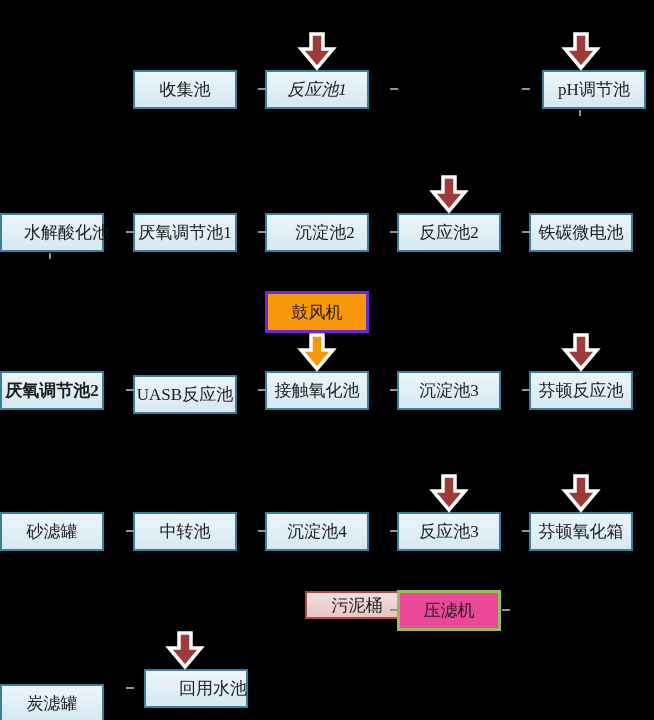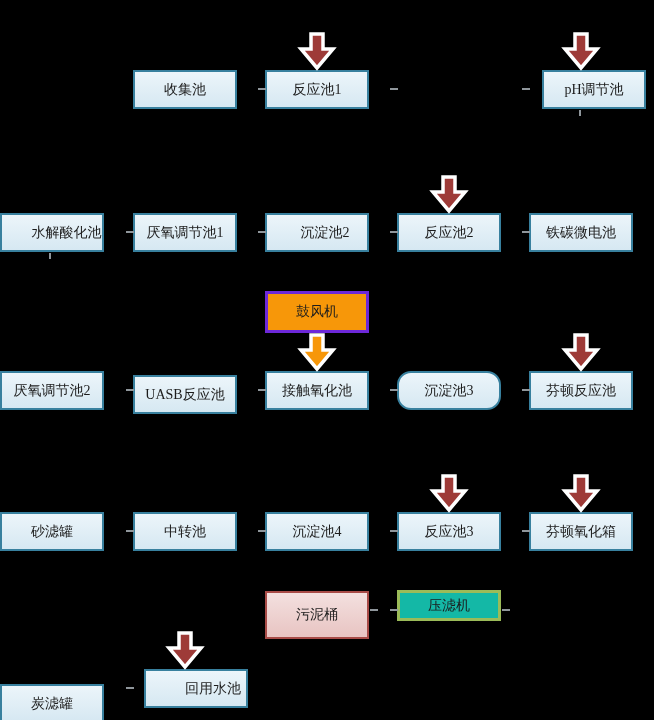--- a/index.html
+++ b/index.html
@@ -9,65 +9,66 @@
     background:var(--background,#000);
     overflow:hidden;
     font-family:"Liberation Serif","DejaVu Serif",serif;
   }
   .node{
     position:absolute;box-sizing:border-box;
     width:104px;height:39px;
     border:2px solid var(--node-border,#38809E);
     background:linear-gradient(180deg,var(--node-fill-top,#ECF5FA),var(--node-fill-bottom,#D6E8F2));
     display:flex;align-items:center;justify-content:center;
-    font-size:14px;color:#1c1c1c;white-space:nowrap;
+    font-size:17px;color:#1c1c1c;white-space:nowrap;
     line-height:1;
   }
   .node.blower{
     height:42px;border:3px solid #6d28d9;
     background:var(--blower-fill,#F79709);
   }
   .node.sludge{
-    height:48px;
+    height:28px;
     border-color:var(--sludge-border,#A84B47);
     background:linear-gradient(180deg,var(--sludge-fill-top,#F3E0DF),var(--sludge-fill-bottom,#E8C4C2));
+    margin-left:40px;
   }
   .node.press{
-    height:31px;border:3px solid var(--press-border,#9BBB59);
-    background:#14b8a6;
+    height:41px;border:3px solid var(--press-border,#9BBB59);
+    background:#ec4899;
     text-align:right;
   }
   .arrow{position:absolute;width:40px;height:40px;}
   .arrow path{stroke:#fff;stroke-width:3.5;stroke-linejoin:miter;}
   .arrow.red path{fill:var(--arrow-red,#9E3B38);}
   .arrow.orange path{fill:var(--arrow-orange,#F79709);}
   .stub{position:absolute;width:8px;height:2px;background:#8f969b;}
   .stub-v{position:absolute;width:2px;height:6px;background:#8f969b;}
 </style>
 </head>
 <body>
 
 <div class="canvas">
 
   <div class="node" style="left:133px;top:70px;">收集池</div>
-  <div class="node" style="left:265px;top:70px;">反应池1</div>
+  <div class="node" style="left:265px;top:70px;font-style:italic;">反应池1</div>
   <div class="node" style="left:529px;top:70px;margin-left:13px;">pH调节池</div>
 
   <div class="node" style="left:0px;top:213px;padding-left:29px;">水解酸化池</div>
   <div class="node" style="left:133px;top:213px;">厌氧调节池1</div>
   <div class="node" style="left:265px;top:213px;padding-left:16px;">沉淀池2</div>
   <div class="node" style="left:397px;top:213px;">反应池2</div>
   <div class="node" style="left:529px;top:213px;text-align:center;">铁碳微电池</div>
 
   <div class="node blower" style="left:265px;top:291px;">鼓风机</div>
 
-  <div class="node" style="left:0px;top:371px;">厌氧调节池2</div>
+  <div class="node" style="left:0px;top:371px;font-weight:bold;">厌氧调节池2</div>
   <div class="node" style="left:133px;top:375px;">UASB反应池</div>
   <div class="node" style="left:265px;top:371px;">接触氧化池</div>
-  <div class="node" style="left:397px;top:371px;border-radius:14px;">沉淀池3</div>
+  <div class="node" style="left:397px;top:371px;">沉淀池3</div>
   <div class="node" style="left:529px;top:371px;">芬顿反应池</div>
 
   <div class="node" style="left:0px;top:512px;">砂滤罐</div>
   <div class="node" style="left:133px;top:512px;">中转池</div>
   <div class="node" style="left:265px;top:512px;">沉淀池4</div>
   <div class="node" style="left:397px;top:512px;">反应池3</div>
   <div class="node" style="left:529px;top:512px;">芬顿氧化箱</div>
 
   <div class="node sludge" style="left:265px;top:591px;">污泥桶</div>
   <div class="node press" style="left:397px;top:590px;">压滤机</div>

